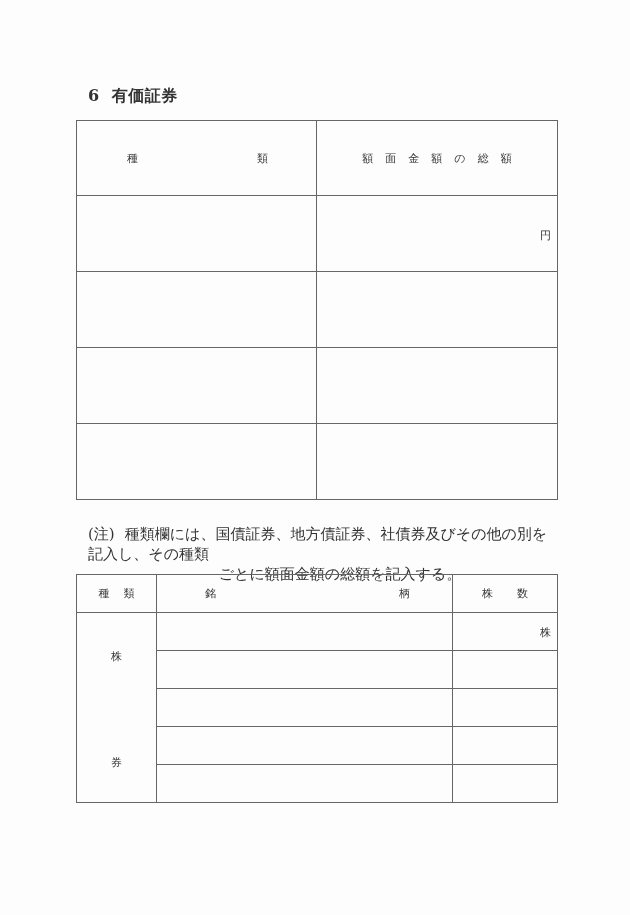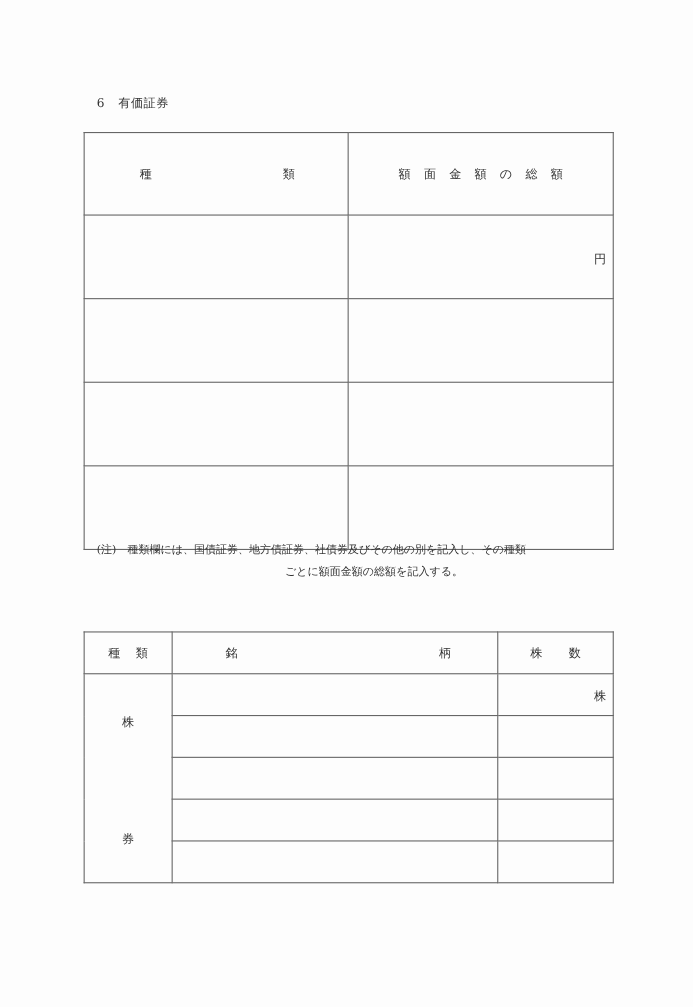--- a/index.html
+++ b/index.html
@@ -1,31 +1,31 @@
 <!DOCTYPE html>
 <html><head>
 <meta charset="utf-8">
 <style>
   html, body { margin:0; padding:0; }
   body { width:630px; height:915px; background:#fdfdfd; position:relative; overflow:hidden;
          font-family:"DejaVu Serif", "Liberation Serif", serif; color:#333; font-size:11px; }
   .abs { position:absolute; }
-  .section-title { left:88px; top:86px; font-size:11px; letter-spacing:0.5px; }
+  .section-title { left:88px; top:86px; font-size:16px; letter-spacing:0.5px;font-weight:bold; }
   .section-title .num { margin-right:12px; }
   table { border-collapse:collapse; position:absolute; table-layout:fixed; }
   td { border:1px solid #666; padding:0; vertical-align:middle; font-size:11px; }
   #t1 { left:76px; top:120px; width:481px; }
   #t1 col.c1 { width:240px; } #t1 col.c2 { width:241px; }
   #t1 tr.h td { height:74px; }
   #t1 tr.r td { height:75px; }
   .hd-kind { display:flex; justify-content:space-between; padding:0 48px 0 50px; }
   .hd-total { display:flex; justify-content:center; gap:12px; }
   .yen-cell { position:relative; }
   .yen { position:absolute; right:6px; top:32px; }
-  .note { left:88px; top:491px; width:470px; line-height:20px; font-size:10px; }
+  .note { left:88px; top:524px; width:470px; line-height:20px; font-size:15px; }
   .note .mark { margin-right:10px; }
   .note .l2 { padding-left:34px;text-align:center; }
   #t2 { left:76px; top:574px; width:481px; }
   #t2 col.c1 { width:80px; } #t2 col.c2 { width:296px; } #t2 col.c3 { width:105px; }
   #t2 tr.h td { height:37px; }
   #t2 tr.r td { height:37px; }
   .hd2-kind { display:flex; justify-content:center; gap:14px; }
   .hd2-brand { display:flex; justify-content:space-between; padding:0 42px 0 48px; }
   .hd2-count { display:flex; justify-content:center; gap:24px; }
   .kind-cell { position:relative; }

